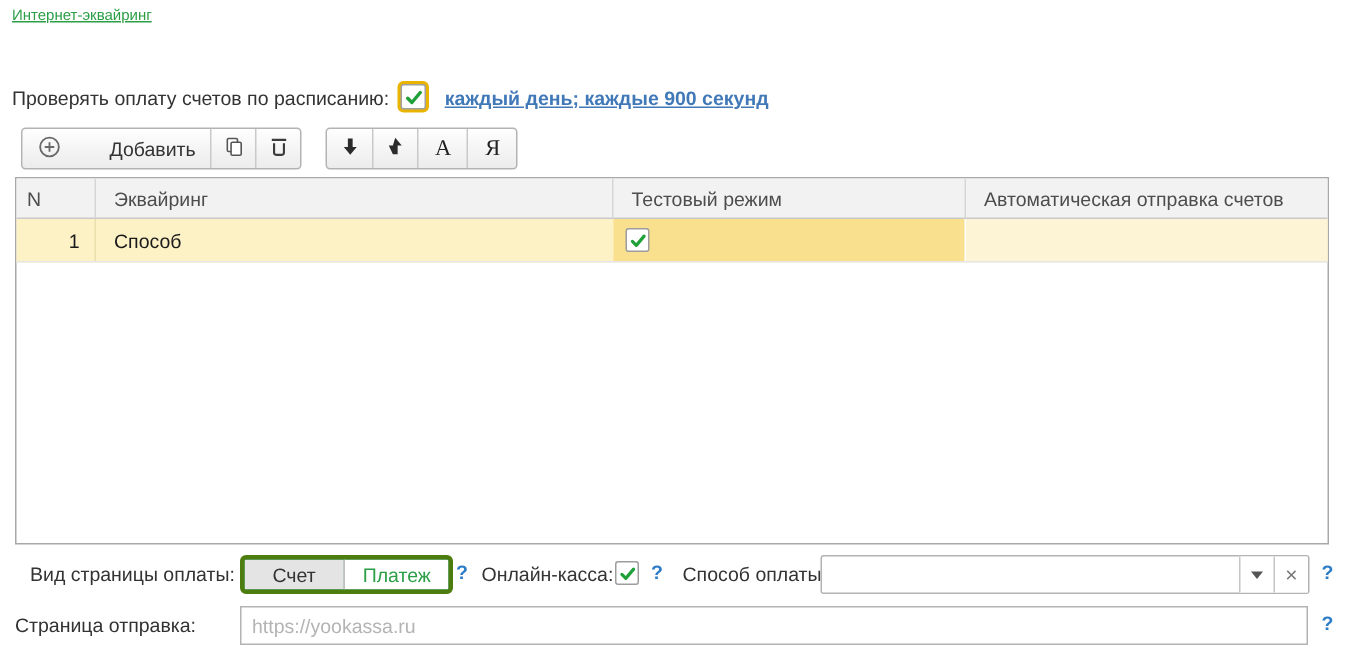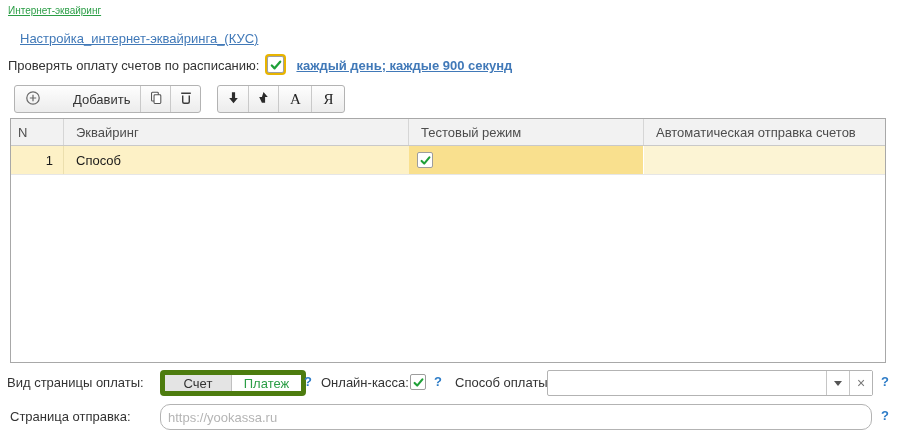--- a/index.html
+++ b/index.html
@@ -98,21 +98,21 @@
   .td.cell-selected { background: #f9e08e; padding-left: 8px; border-right: 1px solid #fff; }
   .td .cb { width: 16px; height: 16px; border-color: #9d9d9d; }
   .td.col-test { background: #fcf4d4; }
   
   .frow { position: absolute; left: 0; width: 898px; height: 28px; }
   .frow1 { top: 369px; }
   .frow2 { top: 403px; }
   .flabel { position: absolute; top: 6px; color: #333; }
   .toggle {
     position: absolute; left: 160px; top: 1px; height: 26px;
-    display: inline-flex; border: 5px solid #4d7c0f; border-radius: 4px;
+    display: inline-flex; border: 3px solid #4d7c0f; border-radius: 4px;
     overflow: hidden; background: #15803d;
   }
   .tg-btn {
     display: flex; align-items: center; justify-content: center;
     height: 100%; cursor: pointer; font-size: 13px;
     background: transparent; border: none;
     font-family: "Liberation Sans", sans-serif;
   }
   .tg-invoice { width: 66px; background: #e4e4e4; color: #333; }
   .tg-payment { width: 70px; background: #fff; color: #2b9e46; border-left: 1px solid #c0c0c0; }
@@ -134,33 +134,32 @@
   }
   .caret-down {
     width: 0; height: 0;
     border: 4px solid transparent; border-top: 5px solid #555;
     margin-top: 5px;
   }
   .x-glyph { color: #777; font-size: 14px; line-height: 1; }
   .text-input {
     position: absolute; left: 160px; top: 1px;
     width: 712px; height: 26px;
-    border: 1px solid #b3b3b3; border-radius: 10px;
+    border: 1px solid #b3b3b3; border-radius: 0;
     padding: 0 7px; font-family: "Liberation Sans", sans-serif;
     font-size: 13px; color: #333; background: #fff; outline: none;
   }
   .text-input::placeholder { color: #b4b4b4; opacity: 1; }
 </style>
 </head>
 <body>
 
 <div id="app">
 
   <div class="page-title">Интернет-эквайринг</div>
-  <div class="settings-link">Настройка_интернет-эквайринга_(КУС)</div>
 
   <div class="schedule-row">
     <span class="schedule-label">Проверять оплату счетов по расписанию:</span>
     <span class="cb focus-ring">
       <span>
           <svg width="14" height="14" viewBox="0 0 16 16">
             <path d="M3.2 8.6 L6.4 11.8 L12.8 4.2" stroke="#1fa038" stroke-width="2.6" fill="none" stroke-linecap="round" stroke-linejoin="round"></path>
           </svg>
         </span>
     </span>
@@ -222,21 +221,21 @@
                 <path d="M3.2 8.6 L6.4 11.8 L12.8 4.2" stroke="#1fa038" stroke-width="2.6" fill="none" stroke-linecap="round" stroke-linejoin="round"></path>
               </svg>
             </span>
         </span>
       </div>
       <div class="td col-test"></div>
     </div>
   </div>
 
   <div class="frow frow1">
-    <span class="flabel" style="left:7px">Вид страницы оплаты:</span>
+    <span class="flabel" style="left:20px">Вид страницы оплаты:</span>
     <div class="toggle">
       <button class="tg-btn tg-invoice">Счет</button>
       <button class="tg-btn tg-payment">Платеж</button>
     </div>
     <span class="help-q" style="left:304px">?</span>
     <span class="flabel" style="left:321px">Онлайн-касса:</span>
     <span class="cb small" style="left:410px">
       <span>
           <svg width="13" height="13" viewBox="0 0 16 16">
             <path d="M3.2 8.6 L6.4 11.8 L12.8 4.2" stroke="#1fa038" stroke-width="2.6" fill="none" stroke-linecap="round" stroke-linejoin="round"></path>

